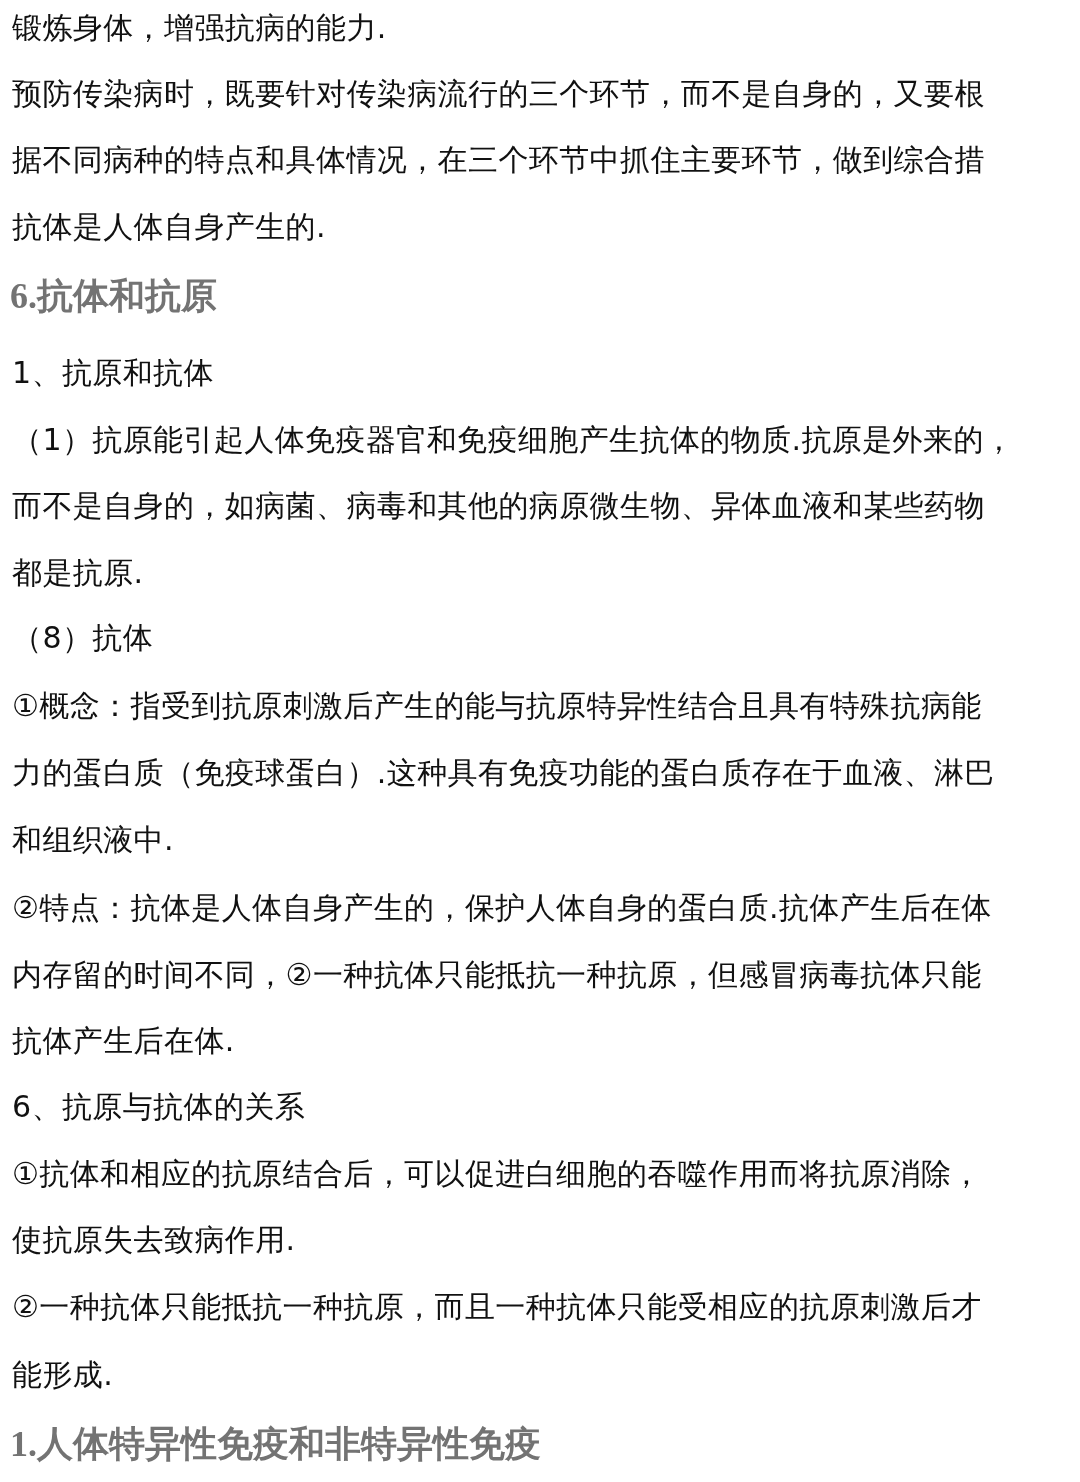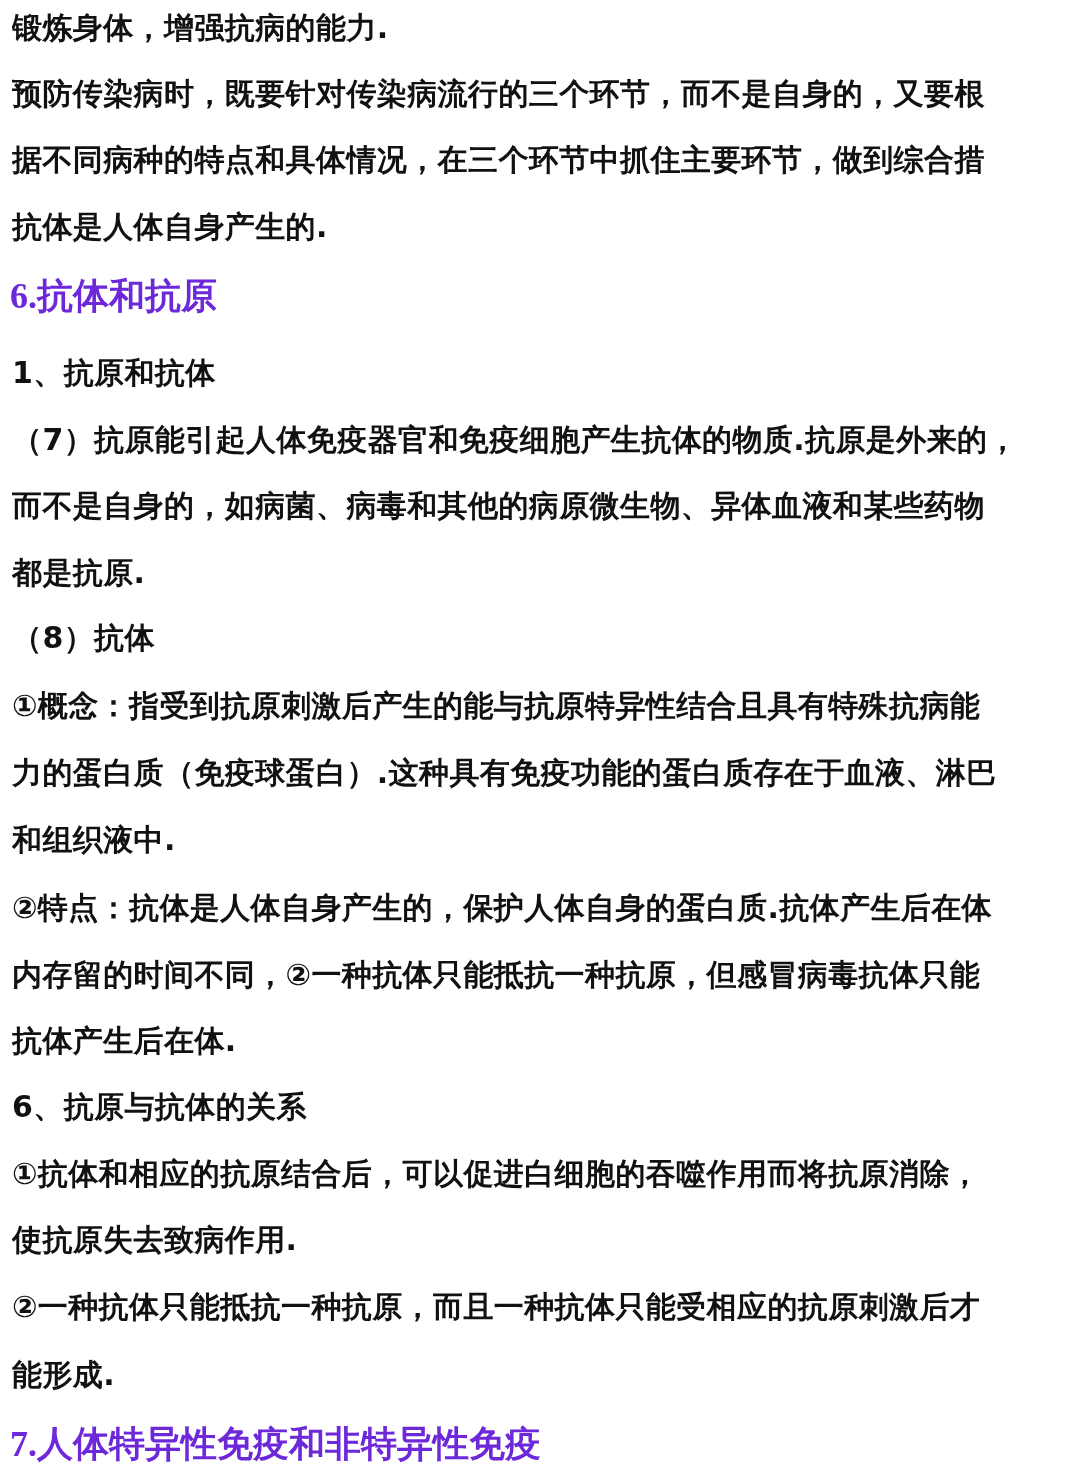--- a/index.html
+++ b/index.html
@@ -24,49 +24,49 @@
     .line {
       position: absolute;
       left: 12px;
       width: 1060px;
       font-size: 30px;
       line-height: 40px;
       height: 40px;
       white-space: nowrap;
       overflow: hidden;
       letter-spacing: 0.4px;
-      font-weight: 700;
+      font-weight: 400;
     }
     .heading {
       position: absolute;
       left: 10px;
       font-size: 36px;
       line-height: 44px;
       height: 44px;
       font-weight: 700;
-      color: #6d28d9;
+      color: #737373;
       white-space: nowrap;
       font-family: "Liberation Serif", "DejaVu Serif", serif;
     }
   </style>
 </head>
 <body>
 
 <div class="page">
 
   <div class="line" style="top:8px">锻炼身体，增强抗病的能力.</div>
   <div class="line" style="top:74px">预防传染病时，既要针对传染病流行的三个环节，而不是自身的，又要根</div>
   <div class="line" style="top:140px">据不同病种的特点和具体情况，在三个环节中抓住主要环节，做到综合措</div>
   <div class="line" style="top:207px">抗体是人体自身产生的.</div>
 
   <div class="heading" style="top:274px">6.抗体和抗原</div>
 
   <div class="line" style="top:353px">1、抗原和抗体</div>
 
-  <div class="line" style="top:420px">（7）抗原能引起人体免疫器官和免疫细胞产生抗体的物质.抗原是外来的，</div>
+  <div class="line" style="top:420px">（1）抗原能引起人体免疫器官和免疫细胞产生抗体的物质.抗原是外来的，</div>
   <div class="line" style="top:486px">而不是自身的，如病菌、病毒和其他的病原微生物、异体血液和某些药物</div>
   <div class="line" style="top:553px">都是抗原.</div>
 
   <div class="line" style="top:618px">（8）抗体</div>
 
   <div class="line" style="top:686px">①概念：指受到抗原刺激后产生的能与抗原特异性结合且具有特殊抗病能</div>
   <div class="line" style="top:753px">力的蛋白质（免疫球蛋白）.这种具有免疫功能的蛋白质存在于血液、淋巴</div>
   <div class="line" style="top:820px">和组织液中.</div>
 
   <div class="line" style="top:888px">②特点：抗体是人体自身产生的，保护人体自身的蛋白质.抗体产生后在体</div>
@@ -74,15 +74,15 @@
   <div class="line" style="top:1021px">抗体产生后在体.</div>
 
   <div class="line" style="top:1087px">6、抗原与抗体的关系</div>
 
   <div class="line" style="top:1154px">①抗体和相应的抗原结合后，可以促进白细胞的吞噬作用而将抗原消除，</div>
   <div class="line" style="top:1220px">使抗原失去致病作用.</div>
 
   <div class="line" style="top:1287px">②一种抗体只能抵抗一种抗原，而且一种抗体只能受相应的抗原刺激后才</div>
   <div class="line" style="top:1355px">能形成.</div>
 
-  <div class="heading" style="top:1422px">7.人体特异性免疫和非特异性免疫</div>
+  <div class="heading" style="top:1422px">1.人体特异性免疫和非特异性免疫</div>
 
 </div>
 
 </body></html>

